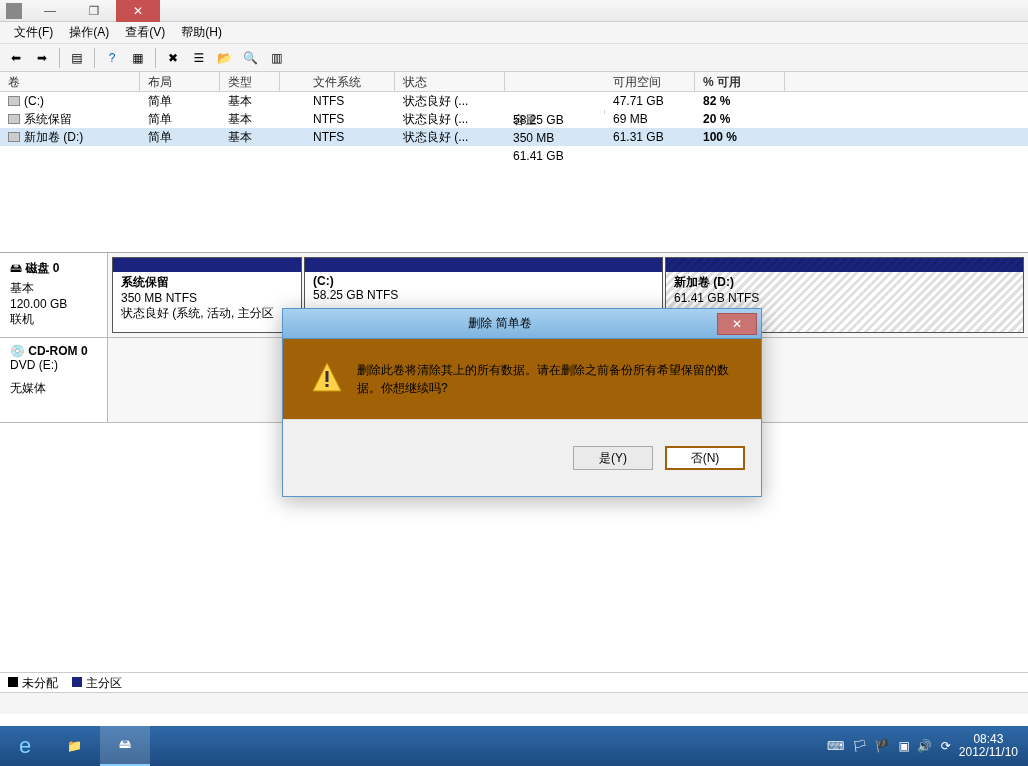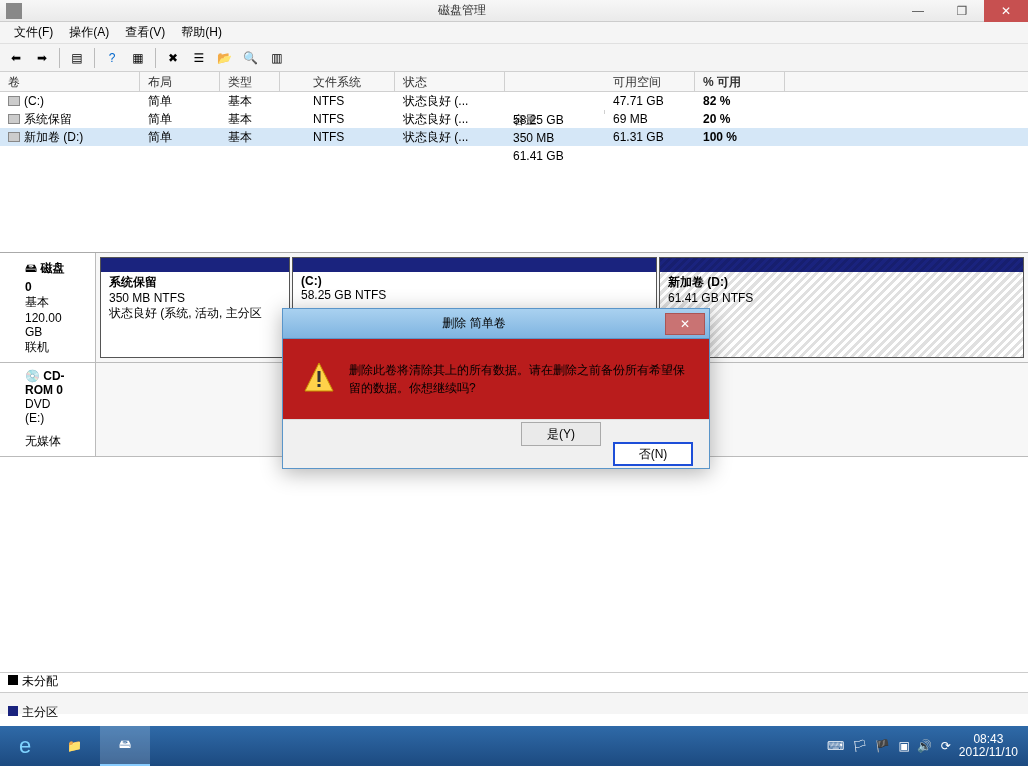--- a/index.html
+++ b/index.html
@@ -29,59 +29,58 @@
 .listrow { display:flex; height:18px; align-items:center; }
 .listrow.sel { background:#d5e7f7; }
 .listrow .col { padding:1px 8px; white-space:nowrap; overflow:hidden; }
 .col.c0{width:140px;} .col.c1{width:80px;} .col.c2{width:60px;} .col.c3{width:90px;margin-left:25px;}
 .col.c4{width:110px;} .col.c5{width:100px;margin-top:38px;} .col.c6{width:90px;} .col.c7{width:90px;font-weight:bold;}
 .vol-icon{display:inline-block;width:12px;height:10px;background:#ccc;border:1px solid #888;margin-right:4px;vertical-align:-1px;}
 
 
 .graphpanel { border-top:1px solid #aaa; background:#fff; height:420px; overflow:auto; }
 .diskrow { display:flex; border-bottom:1px solid #bbb; min-height:85px; background:#f7f7f7; }
-.diskrow .info { width:96px; padding:6px 25px; border-right:1px solid #bbb; background:#fff; }
+.diskrow .info { width:108px; padding:6px 10px; border-right:1px solid #bbb; background:#fff; }
 .diskrow .info .dname { font-weight:bold; }
 .diskrow .parts { flex:1; display:flex; padding:4px; gap:2px; }
 .partbox { border:1px solid #555; position:relative; padding:16px 8px 4px; background:#fff; flex:1; }
 .partbox .stripe { position:absolute; left:0; right:0; top:0; height:14px; background:#1a237e; }
 .partbox.hatched::after{content:'';position:absolute;inset:0;
   background:repeating-linear-gradient(135deg,rgba(0,0,0,0.12) 0 3px,transparent 3px 6px);pointer-events:none;}
 .partbox .pline{white-space:nowrap;}
 
 
-.legend { height:20px; border-top:1px solid #ccc; display:flex; align-items:flex-start; padding:0 8px; gap:14px;flex-direction:column; }
+.legend { height:20px; border-top:1px solid #ccc; display:flex; align-items:flex-end; padding:0 8px; gap:14px; }
 .legend .sw{width:10px;height:10px;display:inline-block;margin-right:4px;}
 .statusbar { height:22px; border-top:1px solid #ccc; background:#f5f5f5; }
 
 
-.dialog { position:absolute; left:282px; top:308px; width:428px; background:#b91c1c; border:1px solid #5a95c9; box-shadow:0 4px 20px rgba(0,0,0,0.3); }
+.dialog { position:absolute; left:282px; top:308px; width:480px; background:#a16207; border:1px solid #5a95c9; box-shadow:0 4px 20px rgba(0,0,0,0.3); }
 .dialog .dlg-title { height:30px; background:linear-gradient(to bottom,#a9d1f0,#7fb4e0); display:flex; align-items:center; border-bottom:1px solid #5a95c9;}
 .dialog .dlg-title .t{flex:1;text-align:center;color:#000;}
 .dialog .dlg-title .x{width:40px;height:22px;margin-right:4px;background:#c97373;color:#fff;display:flex;align-items:center;justify-content:center;border:1px solid #a55;}
-.dialog .dlg-body { padding:22px 20px; display:flex; gap:14px; }
+.dialog .dlg-body { padding:22px 28px; display:flex; gap:14px; }
 .dialog .dlg-body .warn{width:32px;height:32px;flex-shrink:0;}
-.dialog .dlg-btns { background:#f0f0f0; border-top:1px solid #ddd; padding:2px 16px; display:flex; justify-content:flex-end; gap:12px;}
+.dialog .dlg-btns { background:#f0f0f0; border-top:1px solid #ddd; padding:26px 16px; display:flex; justify-content:flex-end; gap:12px;}
 .dialog .dlg-btns button{min-width:80px;height:24px;background:#eaeaea;border:1px solid #aaa;}
-.dialog .dlg-btns button.def{border:2px solid #1d4ed8; background:#fff;margin-top:20px;}
+.dialog .dlg-btns button.def{border:2px solid #a16207; background:#fff;}
 
 
 .taskbar { position:absolute; left:0; right:0; bottom:0; height:40px; background:linear-gradient(to bottom,#2f6aa8,#1c4a80); display:flex; align-items:center; color:#fff; }
 .taskbar .ticon{width:50px;height:40px;display:flex;align-items:center;justify-content:center;}
 .taskbar .active{background:rgba(255,255,255,0.18);border-bottom:2px solid #8cf;}
 .taskbar .spacer{flex:1;}
 .taskbar .tray{display:flex;align-items:center;gap:8px;padding:0 10px;font-size:11px;}
 .taskbar .clock{text-align:center;line-height:1.1;font-size:12px;}
 </style>
 </head>
 <body>
 
 <div class="titlebar">
   <div class="app-icon"></div>
-  <div class="title">磁盘管理</div>
   <div class="winbtns">
     <div class="winbtn">—</div>
     <div class="winbtn">❐</div>
     <div class="winbtn close">✕</div>
   </div>
 </div>
 
 <div class="menubar">
   <div class="item">文件(F)</div>
   <div class="item">操作(A)</div>

